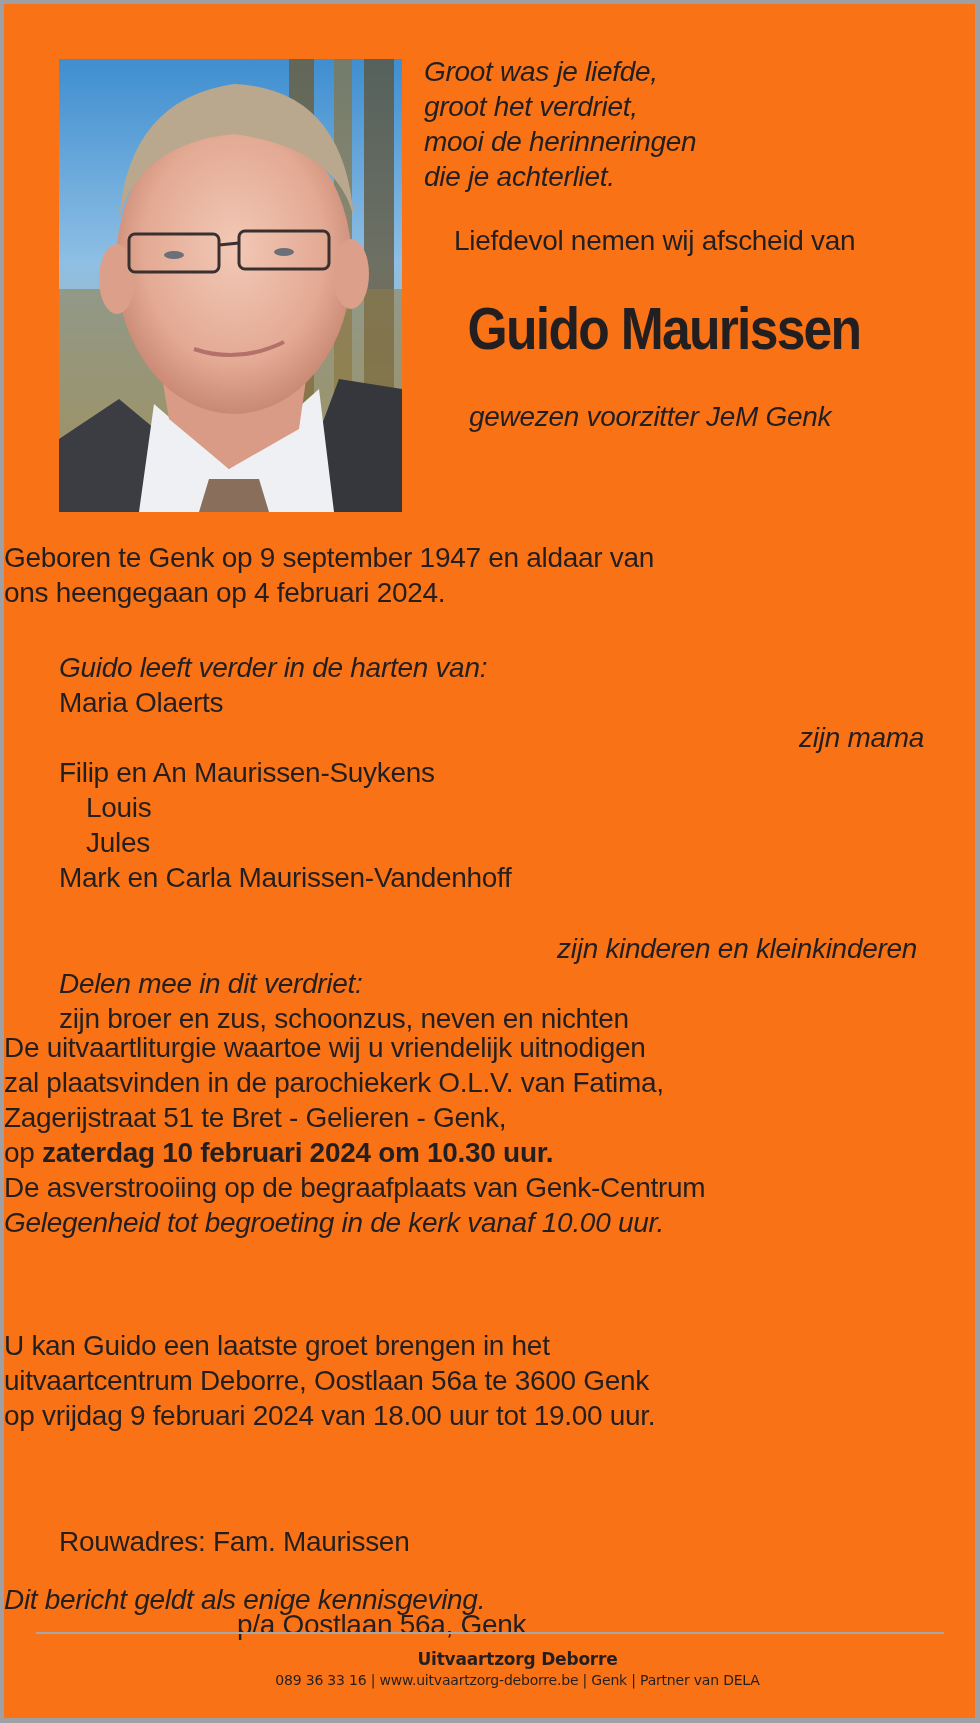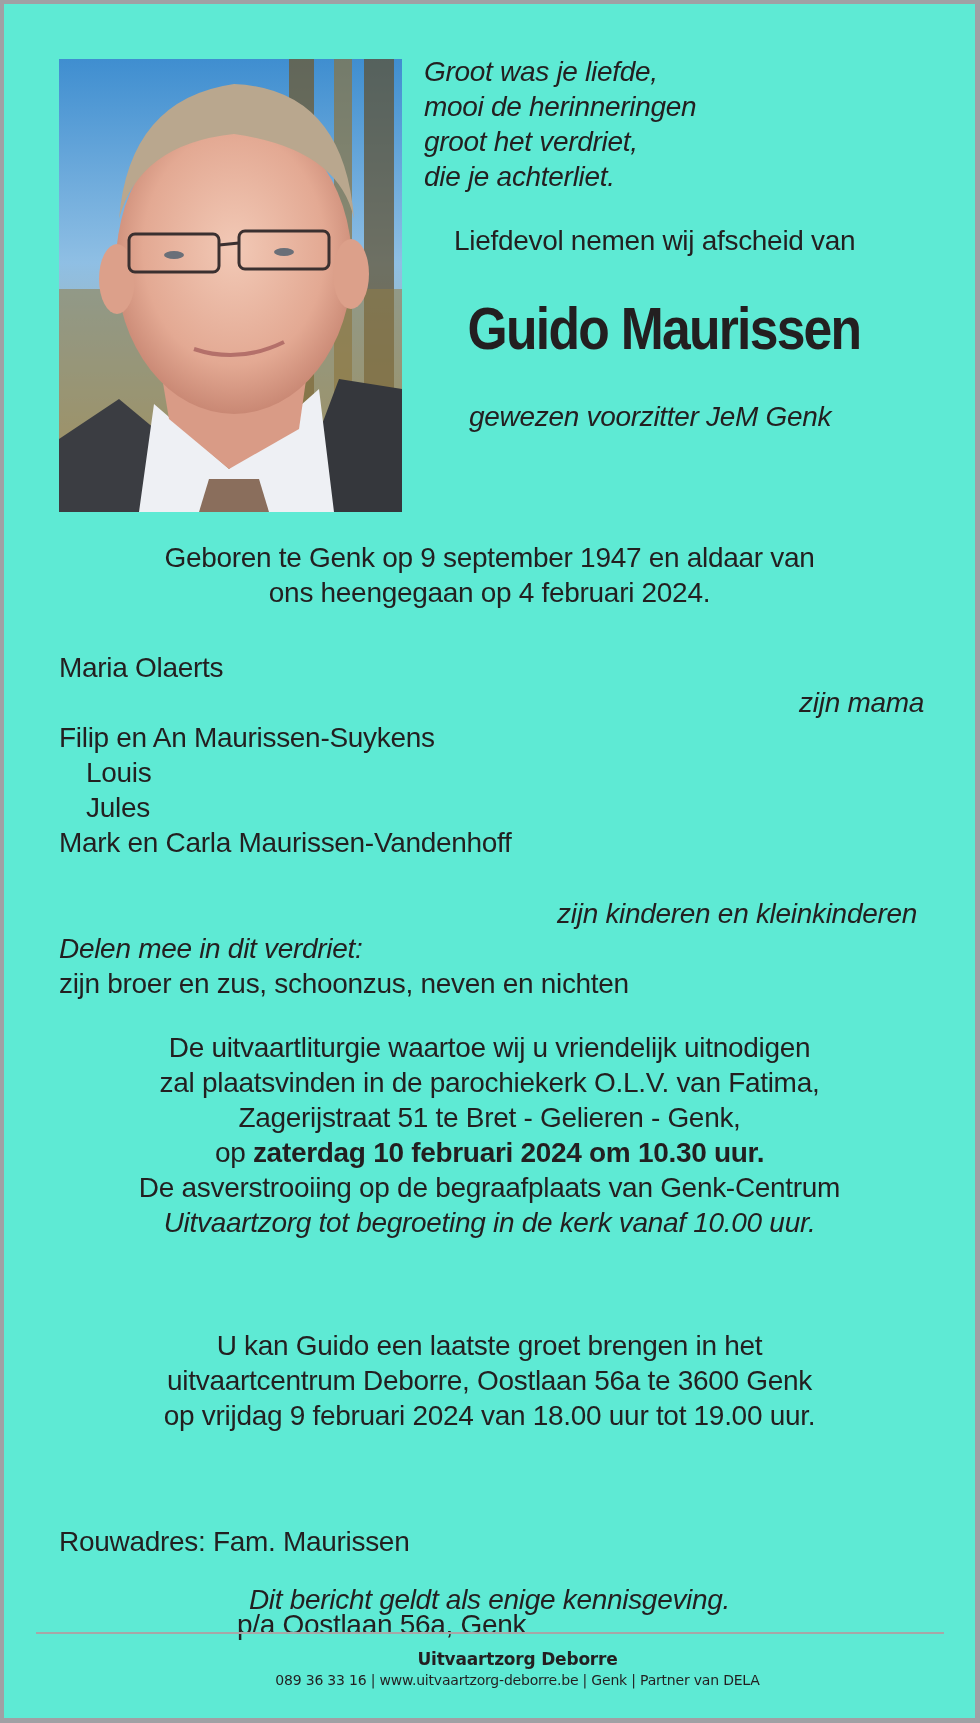--- a/index.html
+++ b/index.html
@@ -8,21 +8,21 @@
     background: #a0a0a4;
     position: relative;
     overflow: hidden;
     font-family: "Liberation Sans", sans-serif;
     color: #231f20;
   }
   .page {
     position: absolute;
     left: 4px; top: 4px;
     width: 971px; height: 1714px;
-    background: #5eead4;
+    background: #f97316;
   }
   .abs { position: absolute; }
   .photo {
     position: absolute;
     left: 55px; top: 55px;
     width: 343px; height: 453px;
     overflow: hidden;
   }
   .photo svg { display: block; }
   .poem {
@@ -51,21 +51,20 @@
   }
   .subtitle {
     left: 465px; top: 397px;
     font-style: italic;
     font-size: 28px;
     white-space: nowrap;
     letter-spacing: -0.3px;
   }
   .center-block {
     left: 0; width: 971px;
-    text-align: center;
     font-size: 28px;
     line-height: 35px;
     letter-spacing: -0.3px;
   }
   .center-block div { white-space: nowrap; }
   .it { font-style: italic; }
   .b { font-weight: bold; }
   .family {
     left: 55px; top: 646px;
     width: 870px;
@@ -146,55 +145,56 @@
 
       <ellipse cx="115" cy="196" rx="10" ry="4" fill="#6a6f78"></ellipse>
       <ellipse cx="225" cy="193" rx="10" ry="4" fill="#6a6f78"></ellipse>
 
       <path d="M135 290 Q180 305 225 283" fill="none" stroke="#b4706a" stroke-width="4"></path>
     </svg>
   </div>
 
   <div class="abs poem">
     <div>Groot was je liefde,</div>
+    <div>groot het verdriet,</div>
     <div>mooi de herinneringen</div>
-    <div>groot het verdriet,</div>
     <div>die je achterliet.</div>
   </div>
 
   <div class="abs intro">Liefdevol nemen wij afscheid van</div>
 
   <div class="abs name">Guido Maurissen</div>
 
   <div class="abs subtitle">gewezen voorzitter JeM Genk</div>
 
   <div class="abs center-block" style="top:536px;">
     <div>Geboren te Genk op 9 september 1947 en aldaar van</div>
     <div>ons heengegaan op 4 februari 2024.</div>
   </div>
 
   <div class="abs family">
+    <div class="it">Guido leeft verder in de harten van:</div>
     <div>Maria Olaerts</div>
     <div class="it right" style="padding-right: 5px;">zijn mama</div>
     <div>Filip en An Maurissen-Suykens</div>
     <div class="indent">Louis</div>
     <div class="indent">Jules</div>
     <div>Mark en Carla Maurissen-Vandenhoff</div>
     <div class="it right" style="padding-right: 12px; margin-top: 36px;">zijn kinderen en kleinkinderen</div>
     <div class="it">Delen mee in dit verdriet:</div>
     <div>zijn broer en zus, schoonzus, neven en nichten</div>
   </div>
 
   <div class="abs center-block" style="top:1026px;">
     <div>De uitvaartliturgie waartoe wij u vriendelijk uitnodigen</div>
     <div>zal plaatsvinden in de parochiekerk O.L.V. van Fatima,</div>
     <div>Zagerijstraat 51 te Bret - Gelieren - Genk,</div>
     <div><span>op</span> <span class="b">zaterdag 10 februari 2024 om 10.30 uur.</span></div>
     <div>De asverstrooiing op de begraafplaats van Genk-Centrum</div>
-    <div class="it">Uitvaartzorg tot begroeting in de kerk vanaf 10.00 uur.</div>
+    <div class="it">Gelegenheid tot begroeting in de kerk vanaf 10.00 uur.</div>
   </div>
 
   <div class="abs center-block" style="top:1324px;">
     <div>U kan Guido een laatste groet brengen in het</div>
     <div>uitvaartcentrum Deborre, Oostlaan 56a te 3600 Genk</div>
     <div>op vrijdag 9 februari 2024 van 18.00 uur tot 19.00 uur.</div>
   </div>
 
   <div class="abs rouw">
     <div>Rouwadres: Fam. Maurissen</div>

